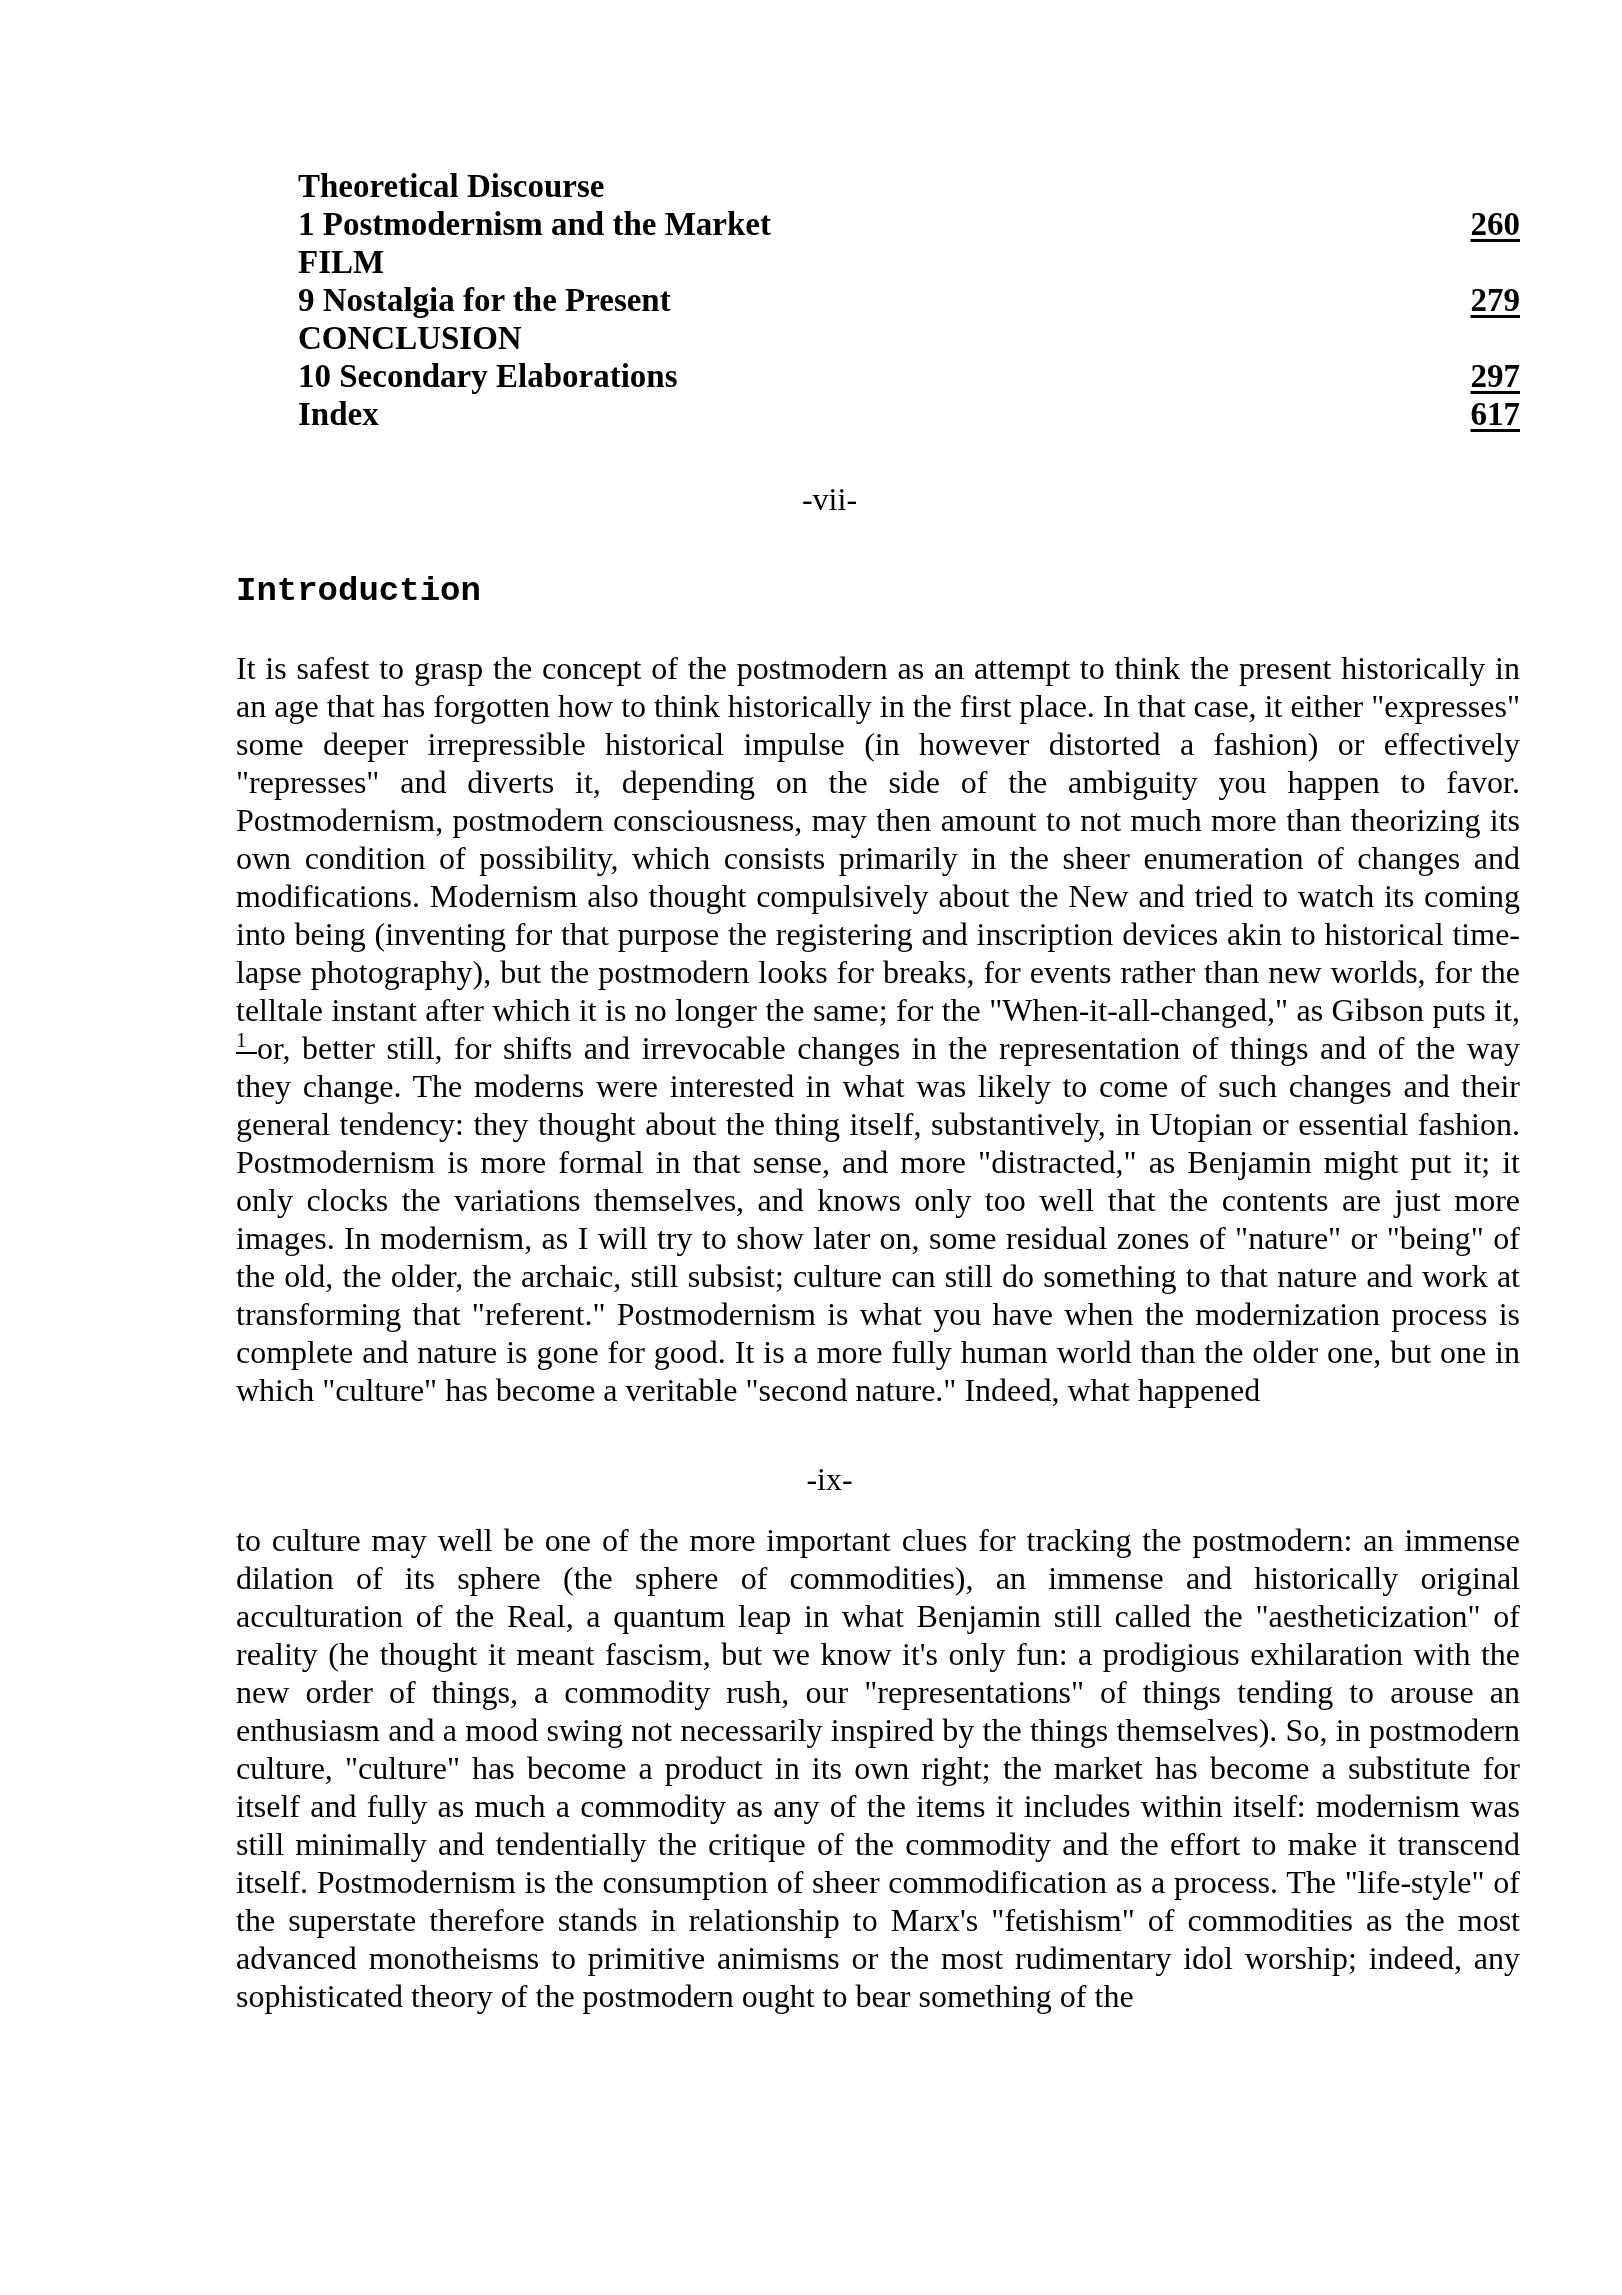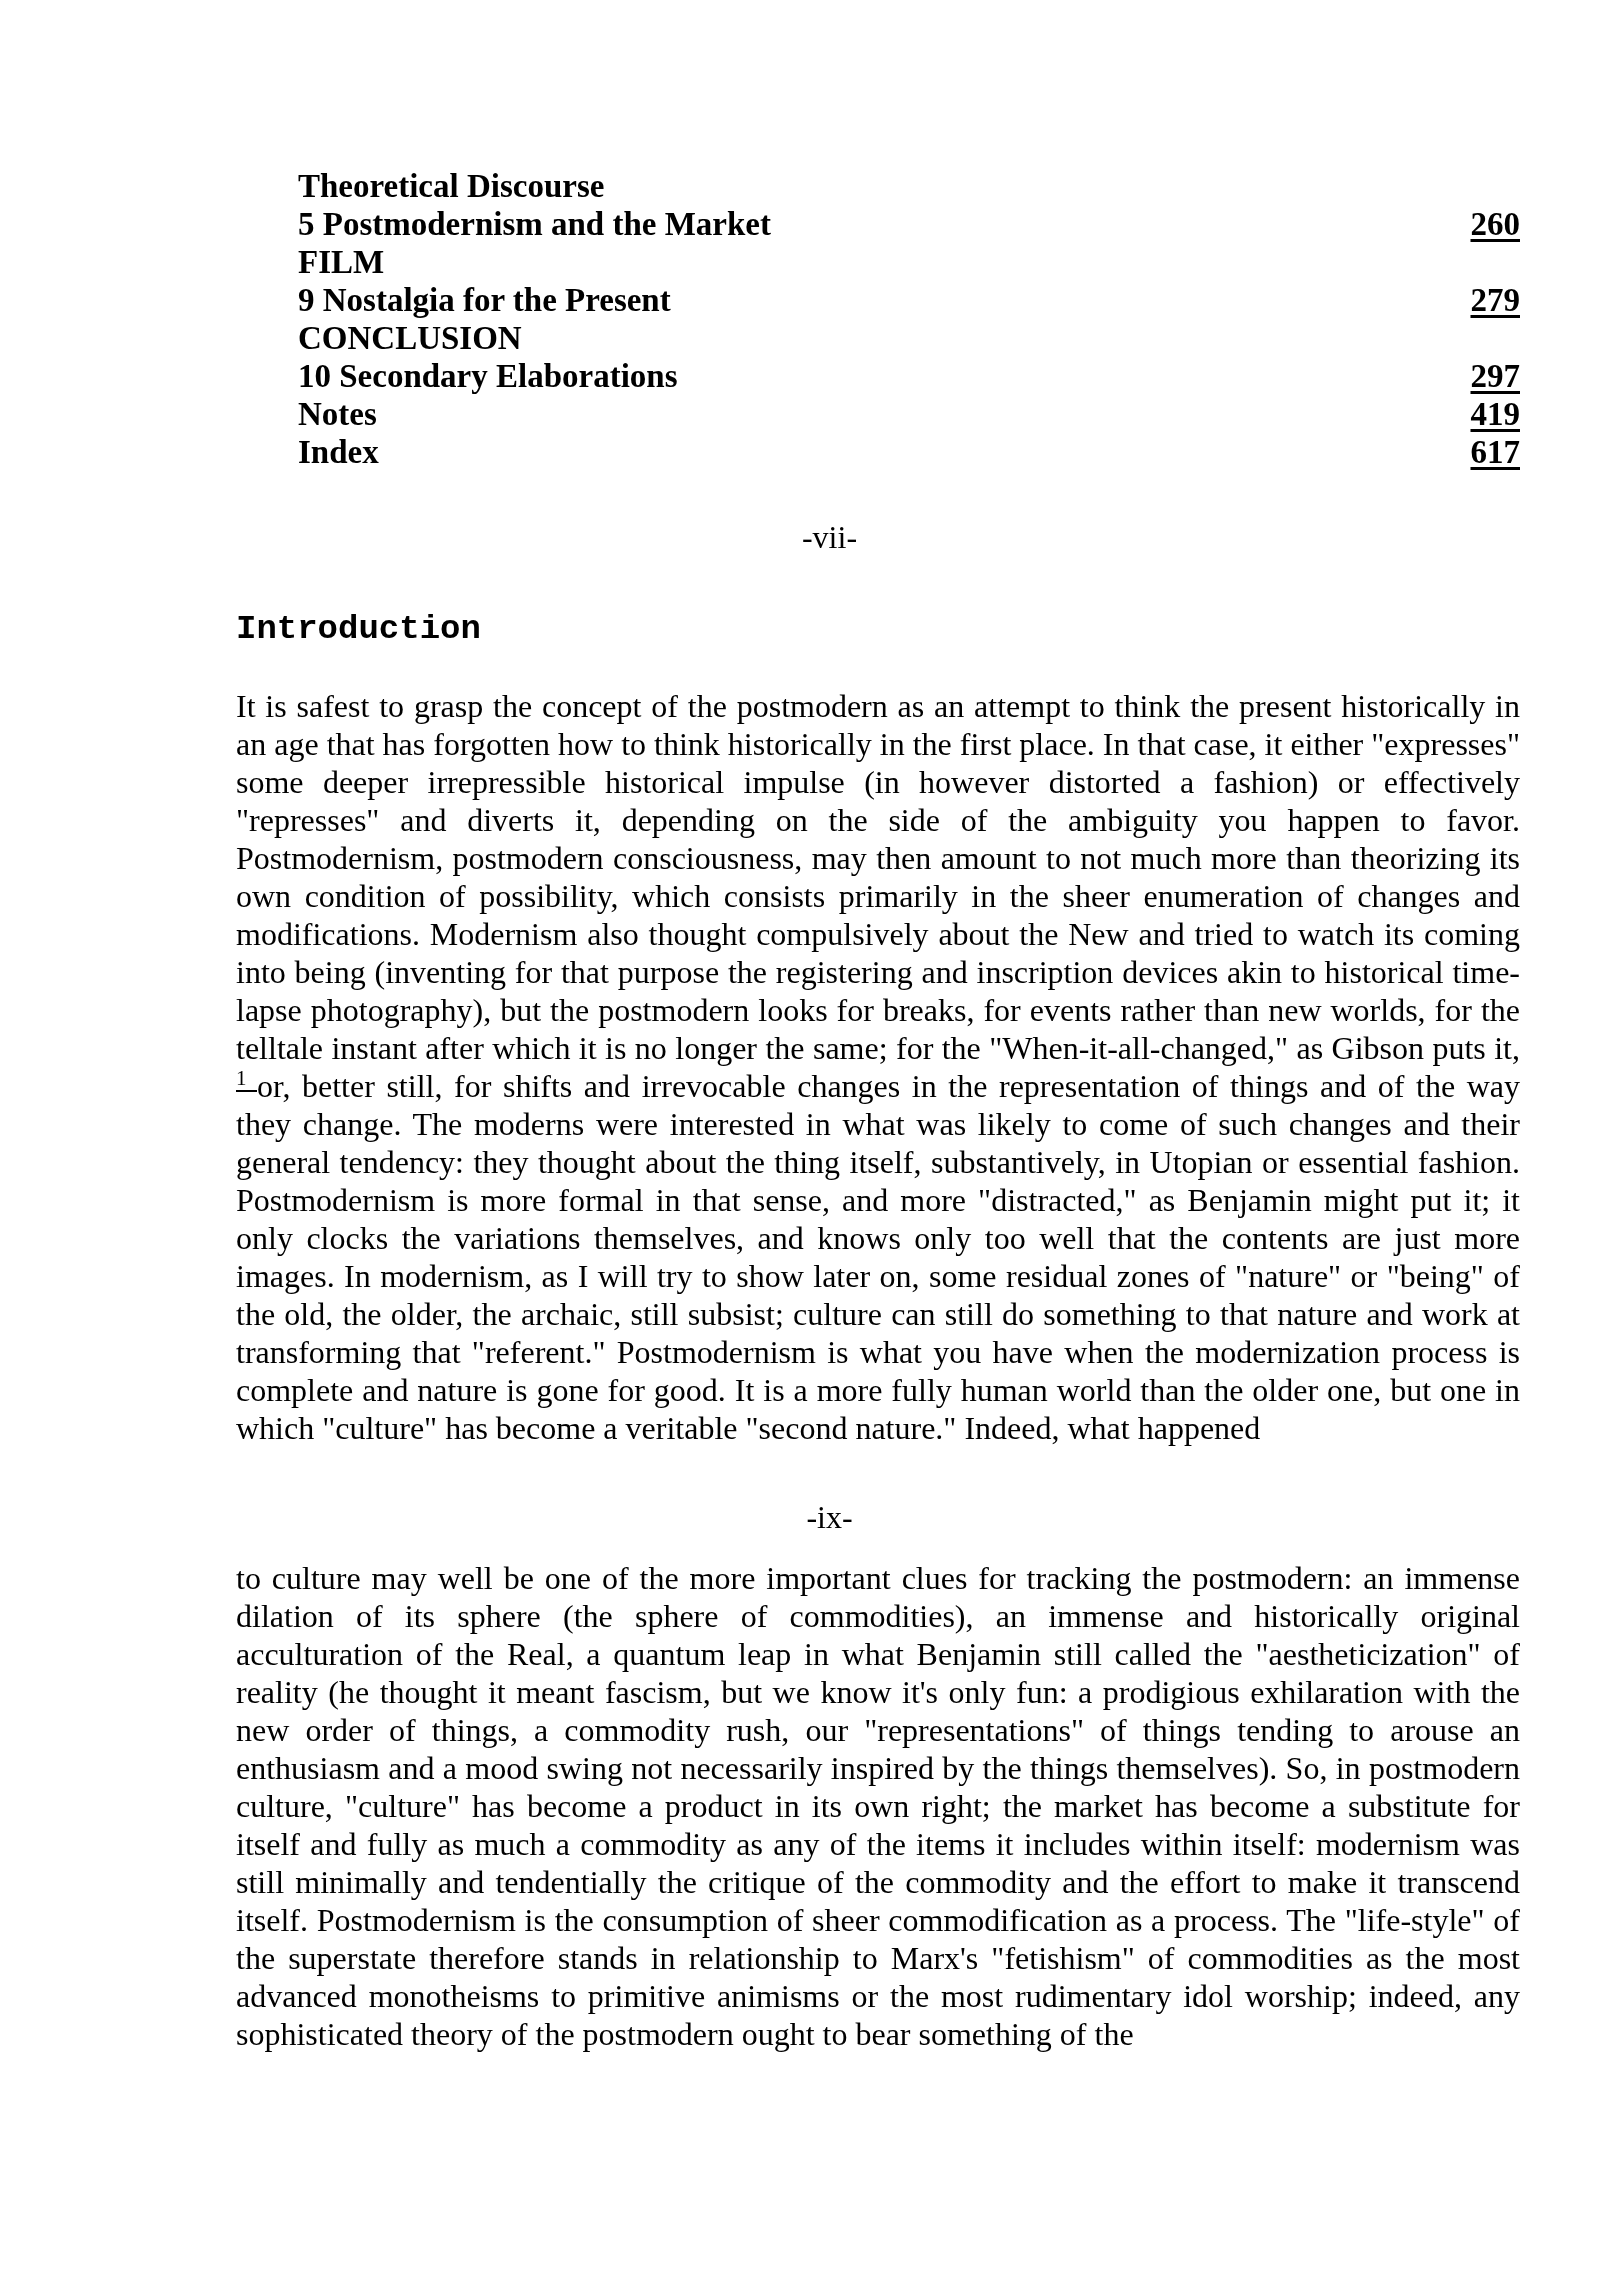--- a/index.html
+++ b/index.html
@@ -70,42 +70,38 @@
 <body>
 
 <div class="page">
 
   <div class="toc">
     <div class="toc-row">
       <span class="toc-label">Theoretical Discourse</span>
       <span class="toc-page"></span>
     </div>
     <div class="toc-row">
-      <span class="toc-label">5 Postmodernism and the Market</span>
+      <span class="toc-label">1 Postmodernism and the Market</span>
       <span class="toc-page">260</span>
     </div>
     <div class="toc-row">
       <span class="toc-label">FILM</span>
       <span class="toc-page"></span>
     </div>
     <div class="toc-row">
       <span class="toc-label">9 Nostalgia for the Present</span>
       <span class="toc-page">279</span>
     </div>
     <div class="toc-row">
       <span class="toc-label">CONCLUSION</span>
       <span class="toc-page"></span>
     </div>
     <div class="toc-row">
       <span class="toc-label">10 Secondary Elaborations</span>
       <span class="toc-page">297</span>
-    </div>
-    <div class="toc-row">
-      <span class="toc-label">Notes</span>
-      <span class="toc-page">419</span>
     </div>
     <div class="toc-row">
       <span class="toc-label">Index</span>
       <span class="toc-page">617</span>
     </div>
   </div>
 
   <div class="page-marker marker-vii">-vii-</div>
 
   <div class="heading">Introduction</div>

